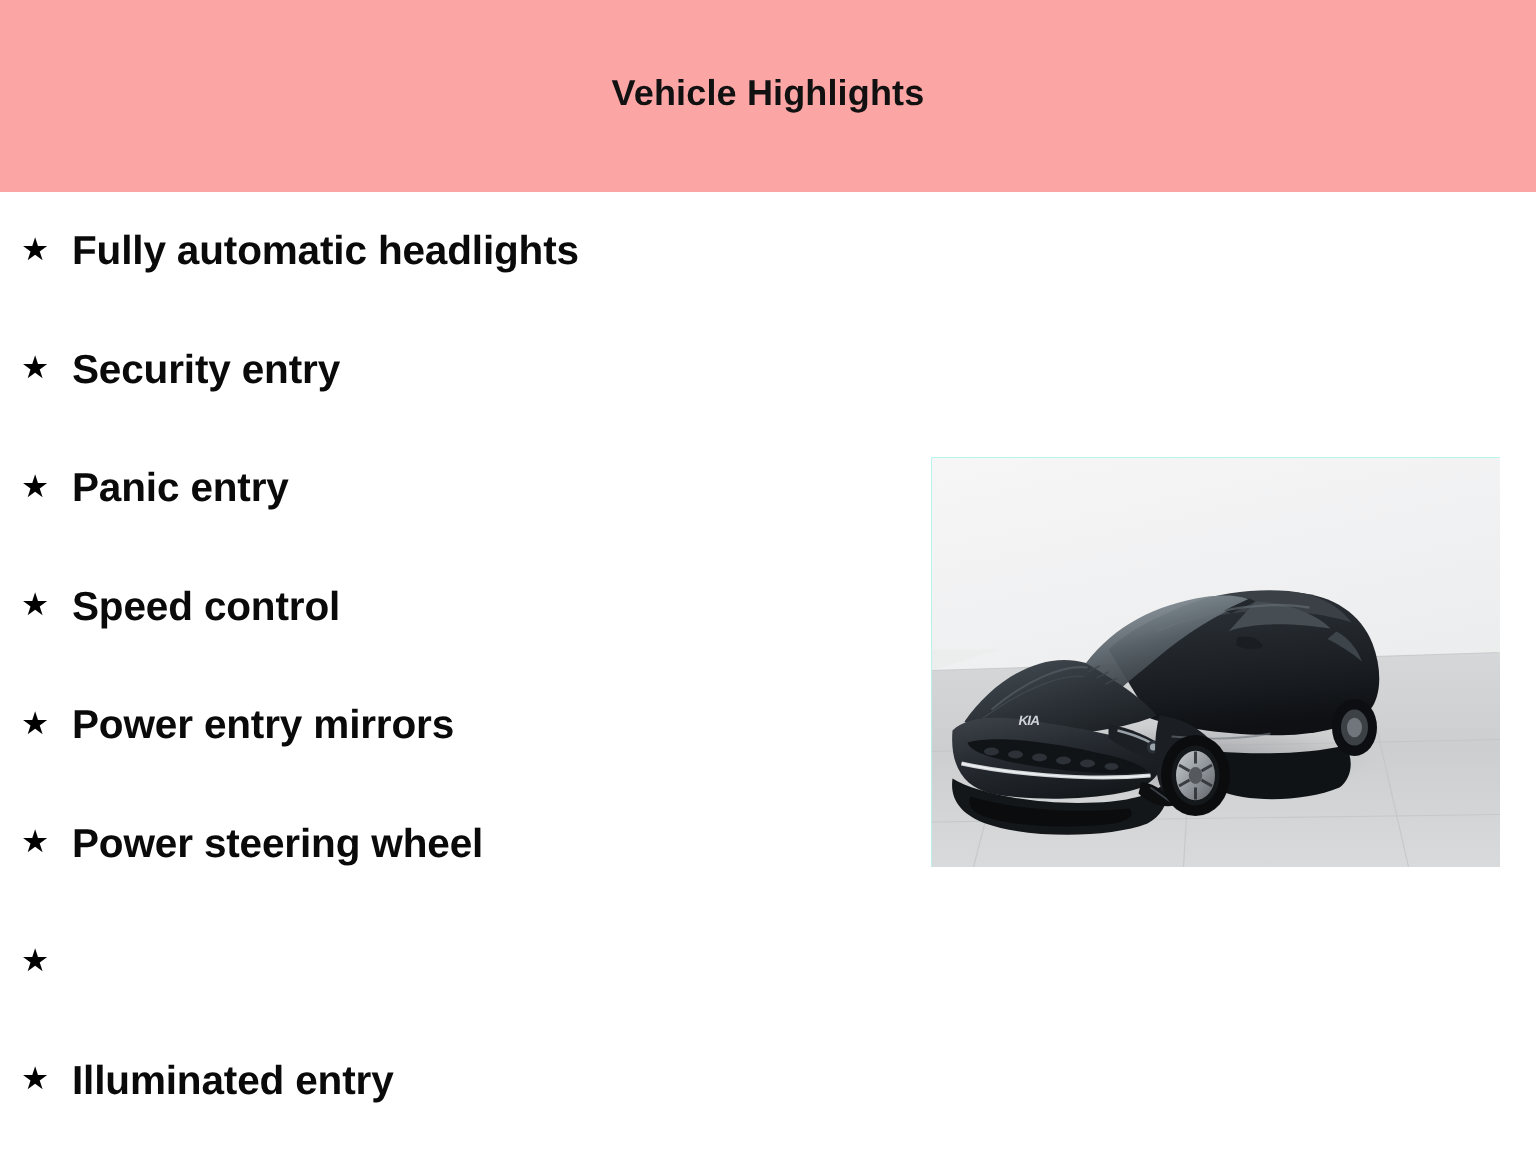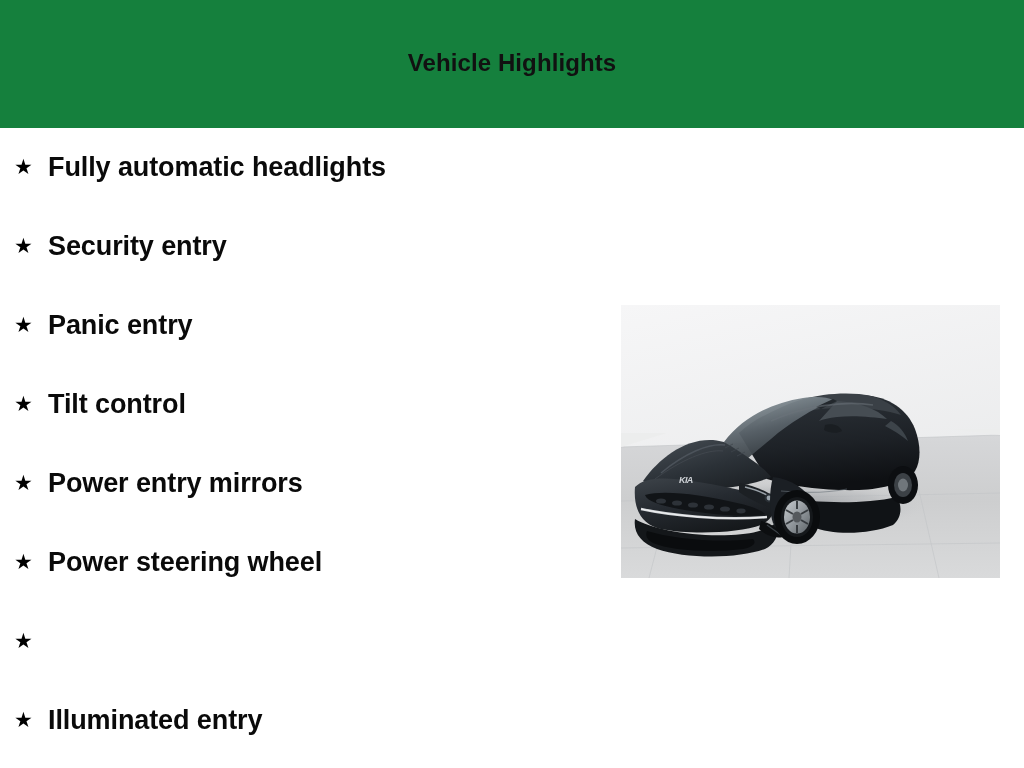--- a/index.html
+++ b/index.html
@@ -17,21 +17,21 @@
     color:#000000;
     position:relative;
   }
 
   
   #header-band {
     position:absolute;
     left:0; top:0;
     width:1024px;
     height:128px;
-    background:#15803d;
+    background:#fca5a5;
     display:flex;
     align-items:center;
     justify-content:center;
   }
   #page-title {
     font-size:24px;
     font-weight:bold;
     color:#111111;
     letter-spacing:0.1px;
     line-height:1;
@@ -103,21 +103,21 @@
     <span class="highlight-label">Security entry</span>
   </li>
 
   <li class="highlight-row">
     <span class="star-icon">★</span>
     <span class="highlight-label">Panic entry</span>
   </li>
 
   <li class="highlight-row">
     <span class="star-icon">★</span>
-    <span class="highlight-label">Tilt control</span>
+    <span class="highlight-label">Speed control</span>
   </li>
 
   <li class="highlight-row">
     <span class="star-icon">★</span>
     <span class="highlight-label">Power entry mirrors</span>
   </li>
 
   <li class="highlight-row">
     <span class="star-icon">★</span>
     <span class="highlight-label">Power steering wheel</span>

